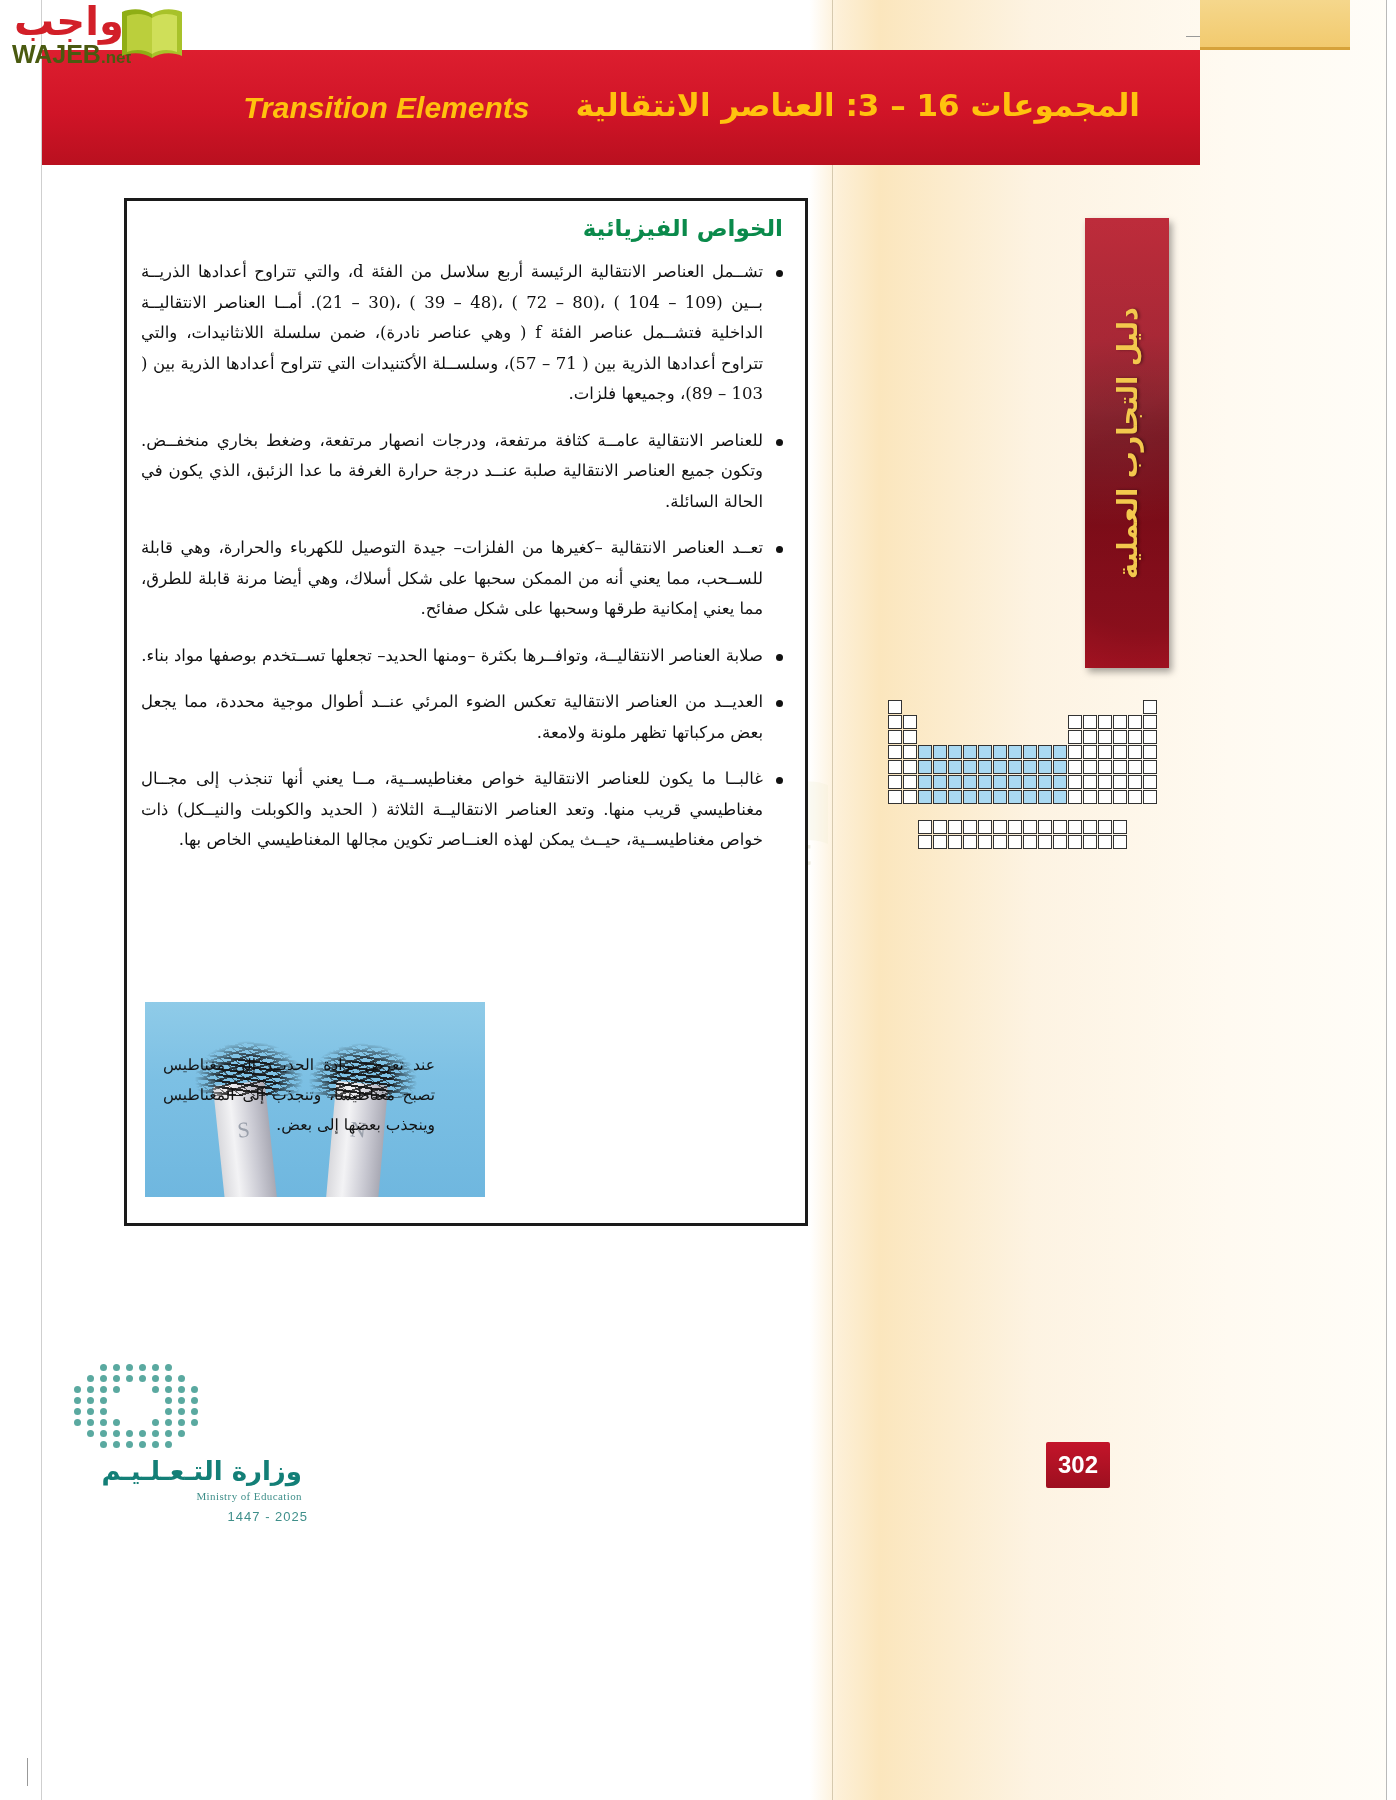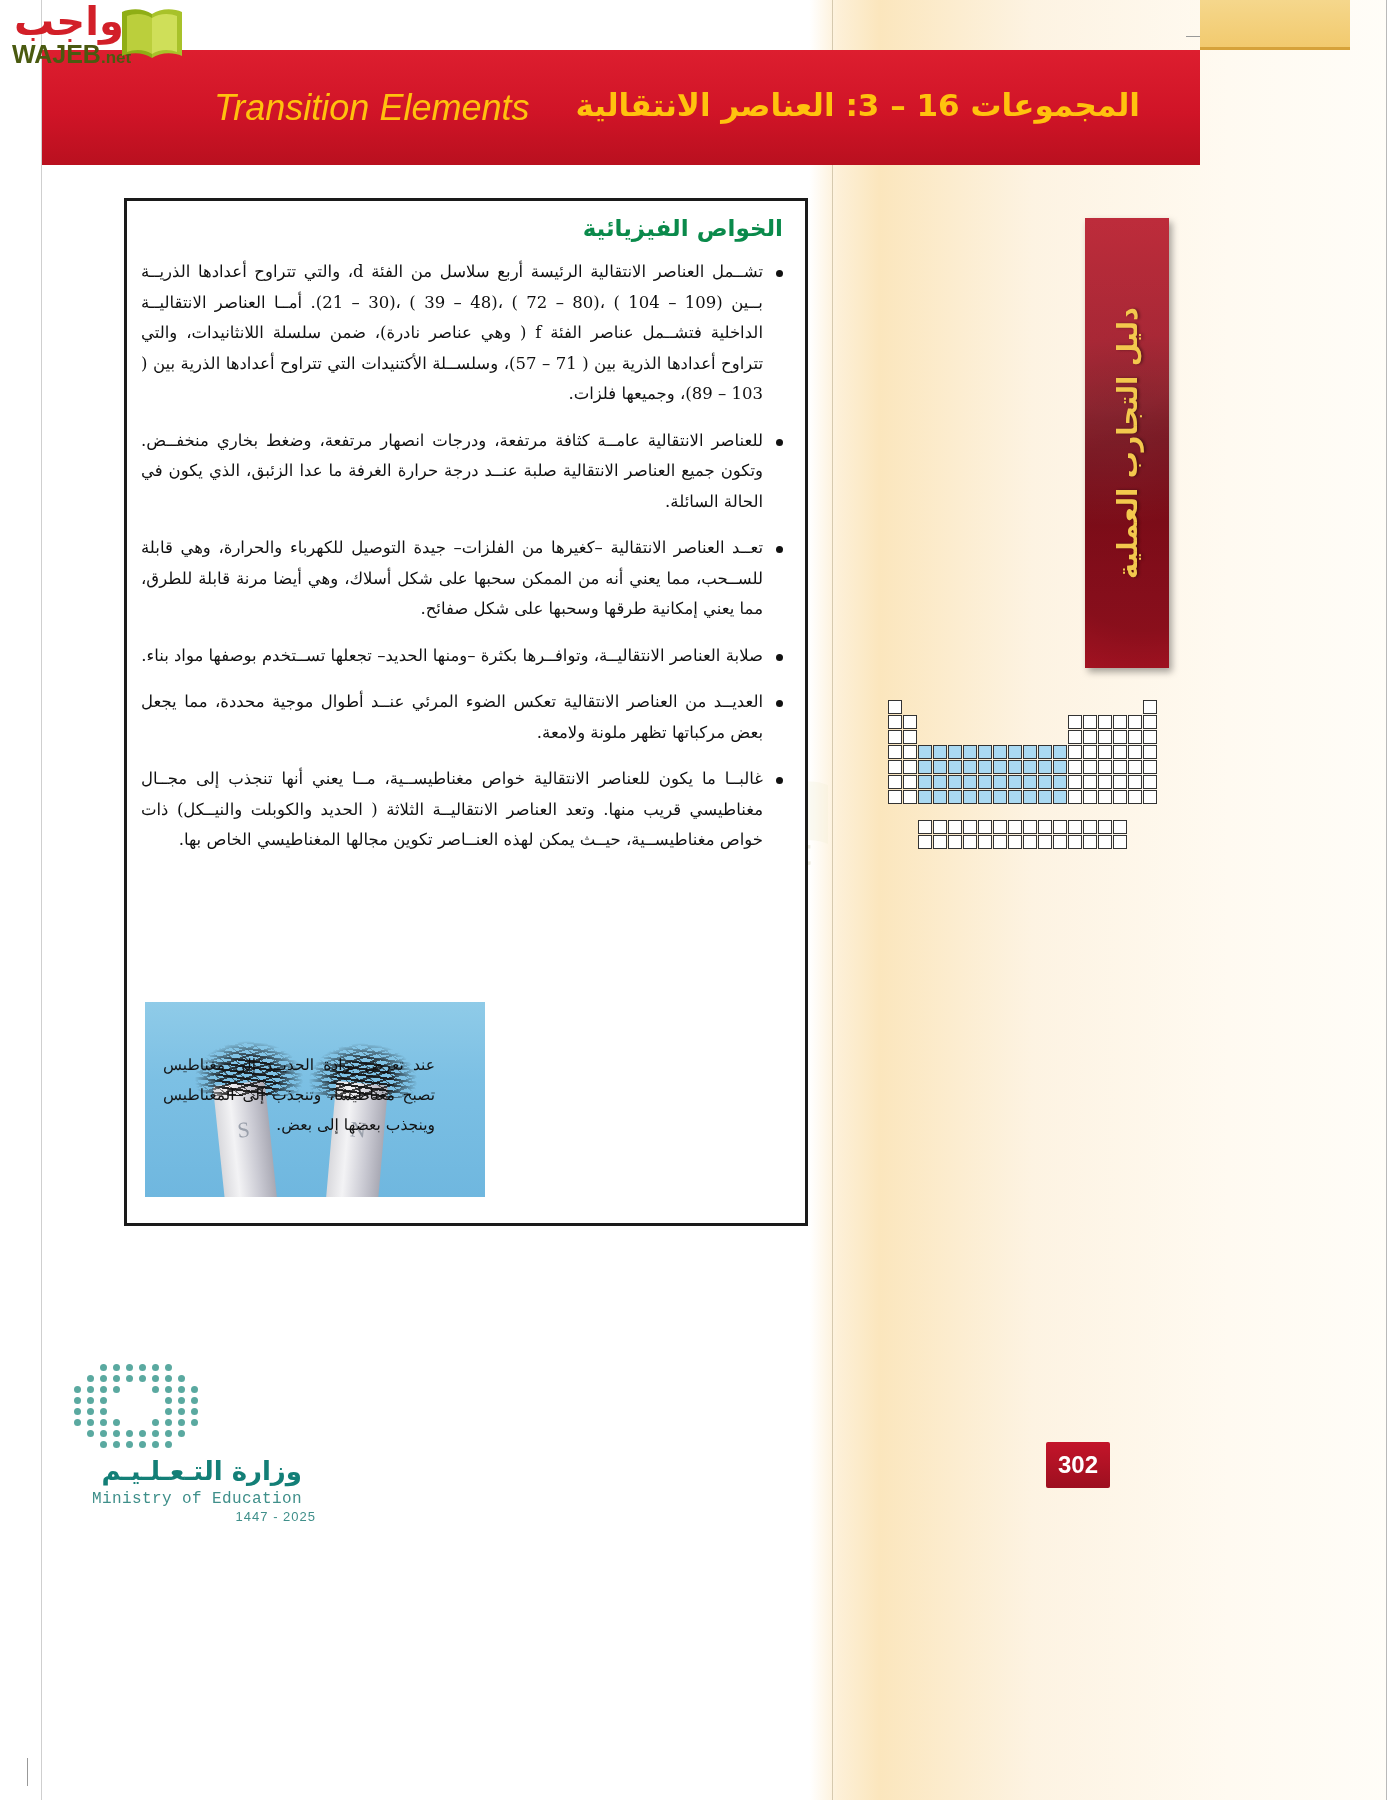--- a/index.html
+++ b/index.html
@@ -66,21 +66,21 @@
     direction:rtl;
   }
   .title-ar{
     font-size:31px; font-weight:bold; color:#ffc20e;
     font-family:"DejaVu Sans",sans-serif;
     white-space:nowrap;
     line-height:1;
     padding-bottom:4px;
   }
   .title-en{
-    font-size:36px; font-weight:normal; font-style:italic; color:#ffc20e;
+    font-size:30px; font-weight:bold; font-style:italic; color:#ffc20e;
     font-family:"Liberation Sans",sans-serif;
     white-space:nowrap;
     line-height:1;
   }
 
   
   .band-tab{
     position:absolute; left:1200px; top:0; width:150px; height:50px;
     background:linear-gradient(180deg,#f5d78c 0%,#f2ca6e 100%);
     border-bottom:3px solid #d6a23a;
@@ -220,25 +220,25 @@
   }
   .moe-dots{ position:absolute; left:2px; top:0; width:220px; height:92px; }
   .moe-dot{ position:absolute; width:7px; height:7px; border-radius:50%; background:#5aa9a0; }
   .moe-ar{
     position:absolute; left:6px; top:96px;
     font-size:26px; font-weight:bold; color:#137f77;
     font-family:"DejaVu Sans",sans-serif; direction:rtl; width:230px; text-align:right;
   }
   .moe-en{
     position:absolute; left:6px; top:130px;
-    font-size:16px; color:#3f8f8a; letter-spacing:.4px;
-    font-family:Liberation Mono, monospace; width:230px; text-align:right;
+    font-size:11px; color:#3f8f8a; letter-spacing:.4px;
+    font-family:Liberation Serif, serif; width:230px; text-align:right;
   }
   .moe-yr{
-    position:absolute; left:20px; top:149px;
+    position:absolute; left:12px; top:149px;
     font-size:13px; color:#3f8f8a; letter-spacing:1px;
     font-family:"Liberation Sans",sans-serif; width:230px; text-align:right;
   }
 
   
   .pagenum{
     position:absolute; left:1046px; top:1442px;
     width:64px; height:46px;
     background:linear-gradient(180deg,#c3152a 0%,#9d0f1f 100%);
     color:#ffffff;

